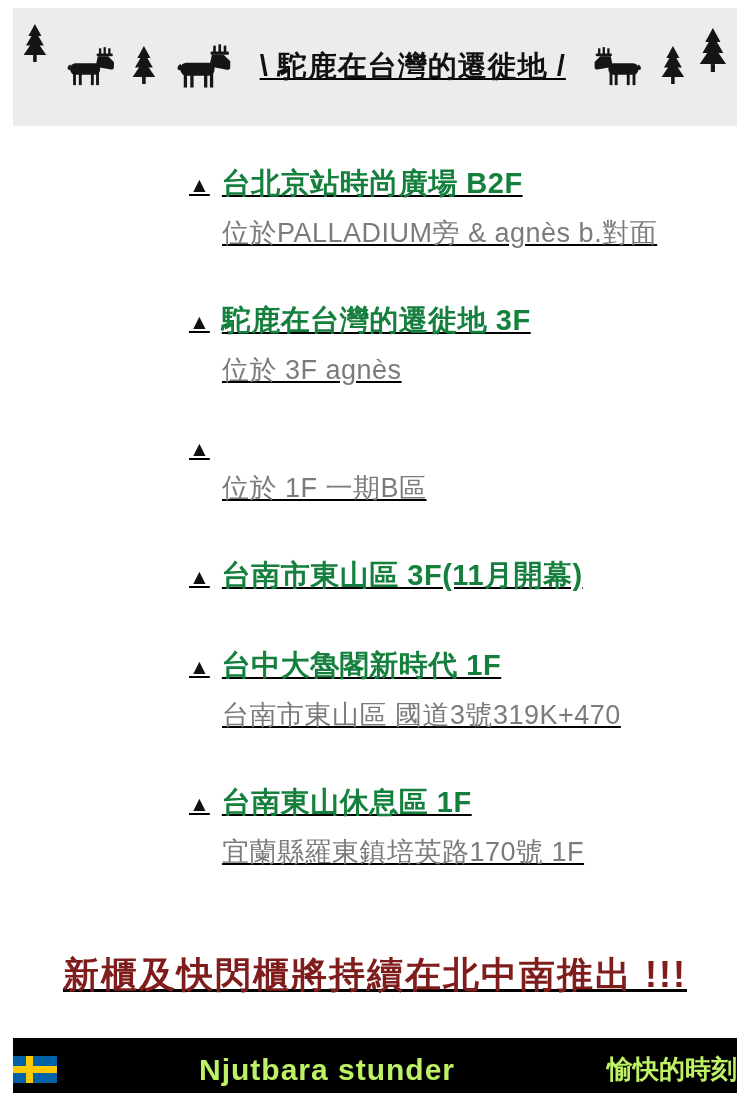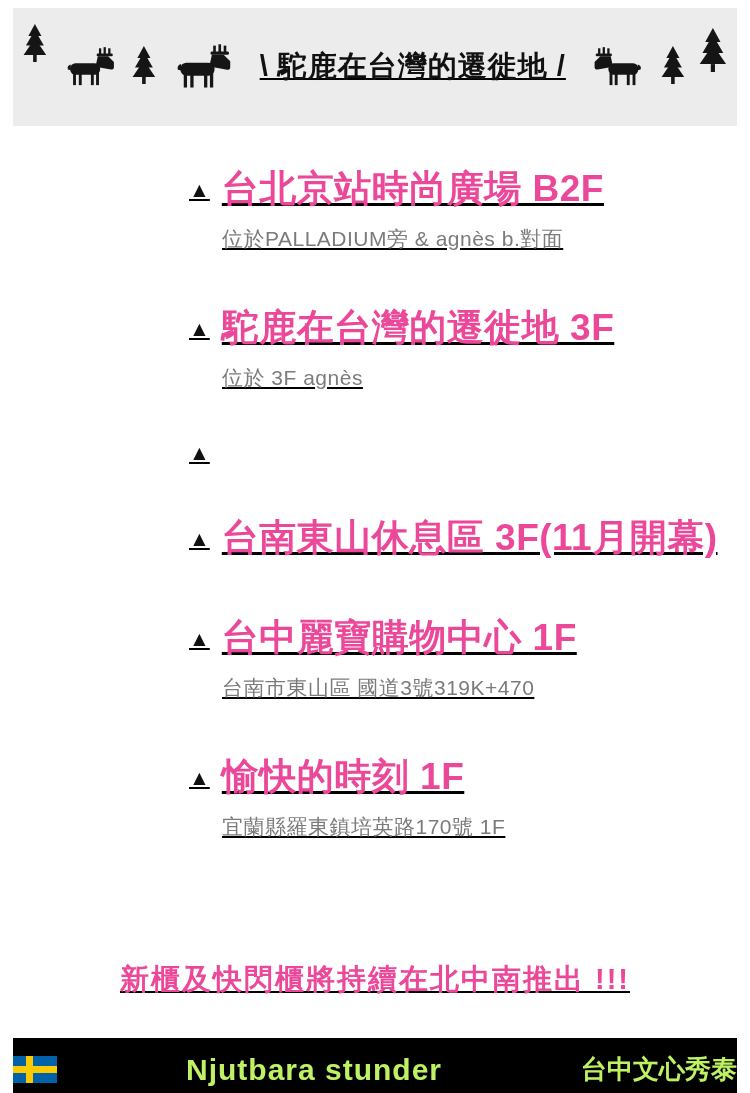--- a/index.html
+++ b/index.html
@@ -57,42 +57,42 @@
   .loc { margin-bottom: 50px; }
   .loc-head { display: flex; align-items: center; }
   .marker {
     font-size: 21px;
     line-height: 1;
     color: #111;
     margin-right: 12px;
   }
   .loc-title {
     margin: 0;
-    font-size: 37px;
-    font-weight: 700;
-    color: #ec4899;
+    font-size: 29px;
+    font-weight: 700;
+    color: #15803d;
     letter-spacing: 0.5px;
     white-space: nowrap;
   }
   .loc-detail {
     margin: 11px 0 0 33px;
-    font-size: 21px;
+    font-size: 27px;
     color: #7b7b7b;
     letter-spacing: 0.5px;
   }
 
   
   .note {
     margin-top: auto;
     margin-bottom: 38px;
     width: 100%;
     text-align: center;
-    font-size: 29px;
-    font-weight: 700;
-    color: #ec4899;
+    font-size: 36px;
+    font-weight: 700;
+    color: #7f1d1d;
     letter-spacing: 2px;
   }
 
   
   .brandbar {
     flex: 0 0 auto;
     height: 63px;
     background: #000;
     color: #bef264;
     display: flex;
@@ -241,51 +241,52 @@
         <span class="marker">▲</span>
         <h2 class="loc-title">駝鹿在台灣的遷徙地 3F</h2>
       </div>
       <p class="loc-detail">位於 3F agnès</p>
     </section>
 
     <section class="loc">
       <div class="loc-head">
         <span class="marker">▲</span>
       </div>
-    </section>
-
-    <section class="loc">
-      <div class="loc-head">
-        <span class="marker">▲</span>
-        <h2 class="loc-title">台南東山休息區 3F(11月開幕)</h2>
-      </div>
-    </section>
-
-    <section class="loc">
-      <div class="loc-head">
-        <span class="marker">▲</span>
-        <h2 class="loc-title">台中麗寶購物中心 1F</h2>
+      <p class="loc-detail">位於 1F 一期B區</p>
+    </section>
+
+    <section class="loc">
+      <div class="loc-head">
+        <span class="marker">▲</span>
+        <h2 class="loc-title">台南市東山區 3F(11月開幕)</h2>
+      </div>
+    </section>
+
+    <section class="loc">
+      <div class="loc-head">
+        <span class="marker">▲</span>
+        <h2 class="loc-title">台中大魯閣新時代 1F</h2>
       </div>
       <p class="loc-detail">台南市東山區 國道3號319K+470</p>
     </section>
 
     <section class="loc">
       <div class="loc-head">
         <span class="marker">▲</span>
-        <h2 class="loc-title">愉快的時刻 1F</h2>
+        <h2 class="loc-title">台南東山休息區 1F</h2>
       </div>
       <p class="loc-detail">宜蘭縣羅東鎮培英路170號 1F</p>
     </section>
 
   </main>
 
   <p class="note">新櫃及快閃櫃將持續在北中南推出 !!!</p>
 
   <footer class="brandbar">
     <span class="flag">
       <span class="bar-v"></span>
       <span class="bar-h"></span>
     </span>
     <span class="brand-name">Njutbara stunder</span>
-    <span class="brand-tagline">台中文心秀泰</span>
+    <span class="brand-tagline">愉快的時刻</span>
   </footer>
 
 </div>
 
 </body></html>

